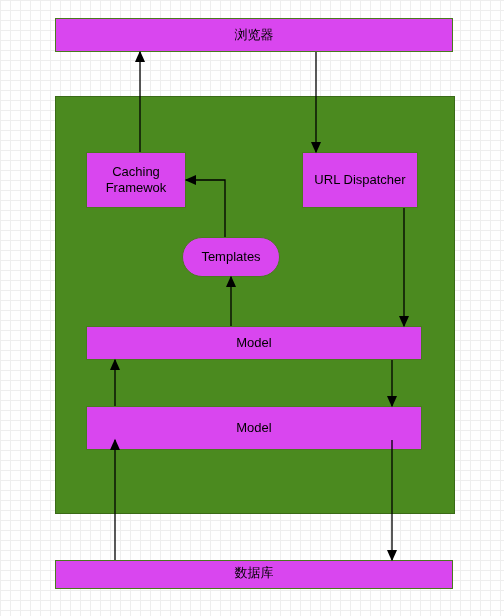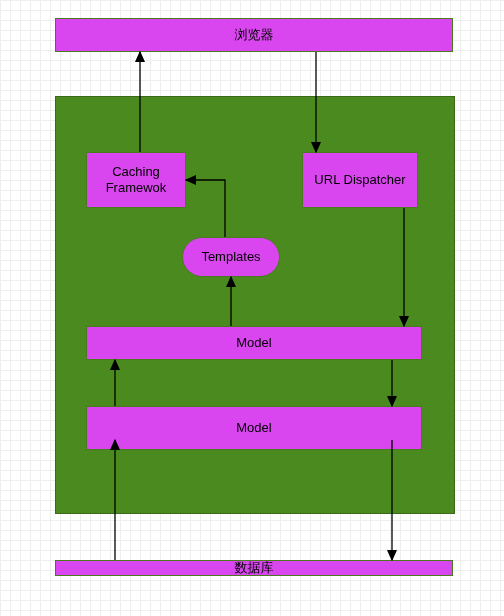--- a/index.html
+++ b/index.html
@@ -49,21 +49,21 @@
 <div class="box" style="left: 182px; top: 237px; width: 98px; height: 40px; border-radius: 20px;">
   <span>Templates</span>
 </div>
 <div class="box" style="left: 86px; top: 326px; width: 336px; height: 34px;">
   <span>Model</span>
 </div>
 <div class="box" style="left: 86px; top: 406px; width: 336px; height: 44px;">
   <span>Model</span>
 </div>
 
-<div class="box" style="left: 55px; top: 560px; width: 398px; height: 16px;">
+<div class="box" style="left: 55px; top: 560px; width: 398px; height: 29px; font-family: Liberation Mono, monospace;">
   <span>数据库</span>
 </div>
 
 <svg id="arrows" width="504" height="616">
   <defs>
     <marker id="ah" markerWidth="10" markerHeight="10" refX="8" refY="5" orient="auto">
       <path d="M0,1 L9,5 L0,9 z" fill="#000"></path>
     </marker>
   </defs>
 <path d="M 140 152 L 140 52" fill="none" stroke="#000" stroke-width="1.3" marker-end="url(#ah)"></path>

